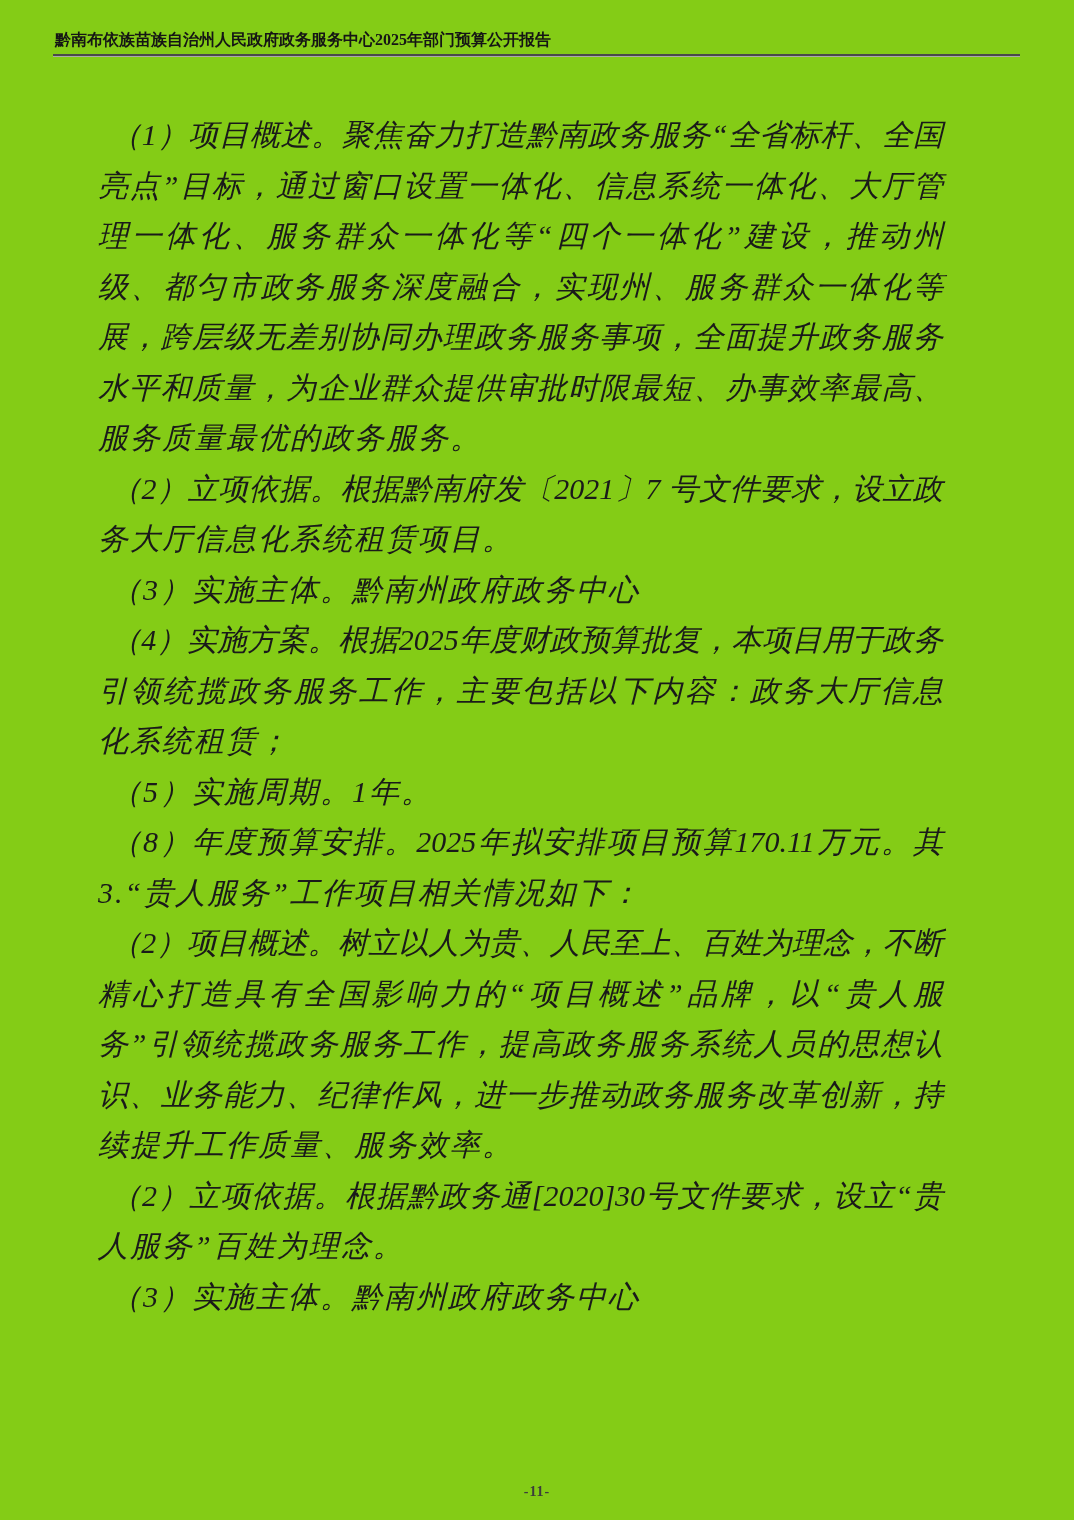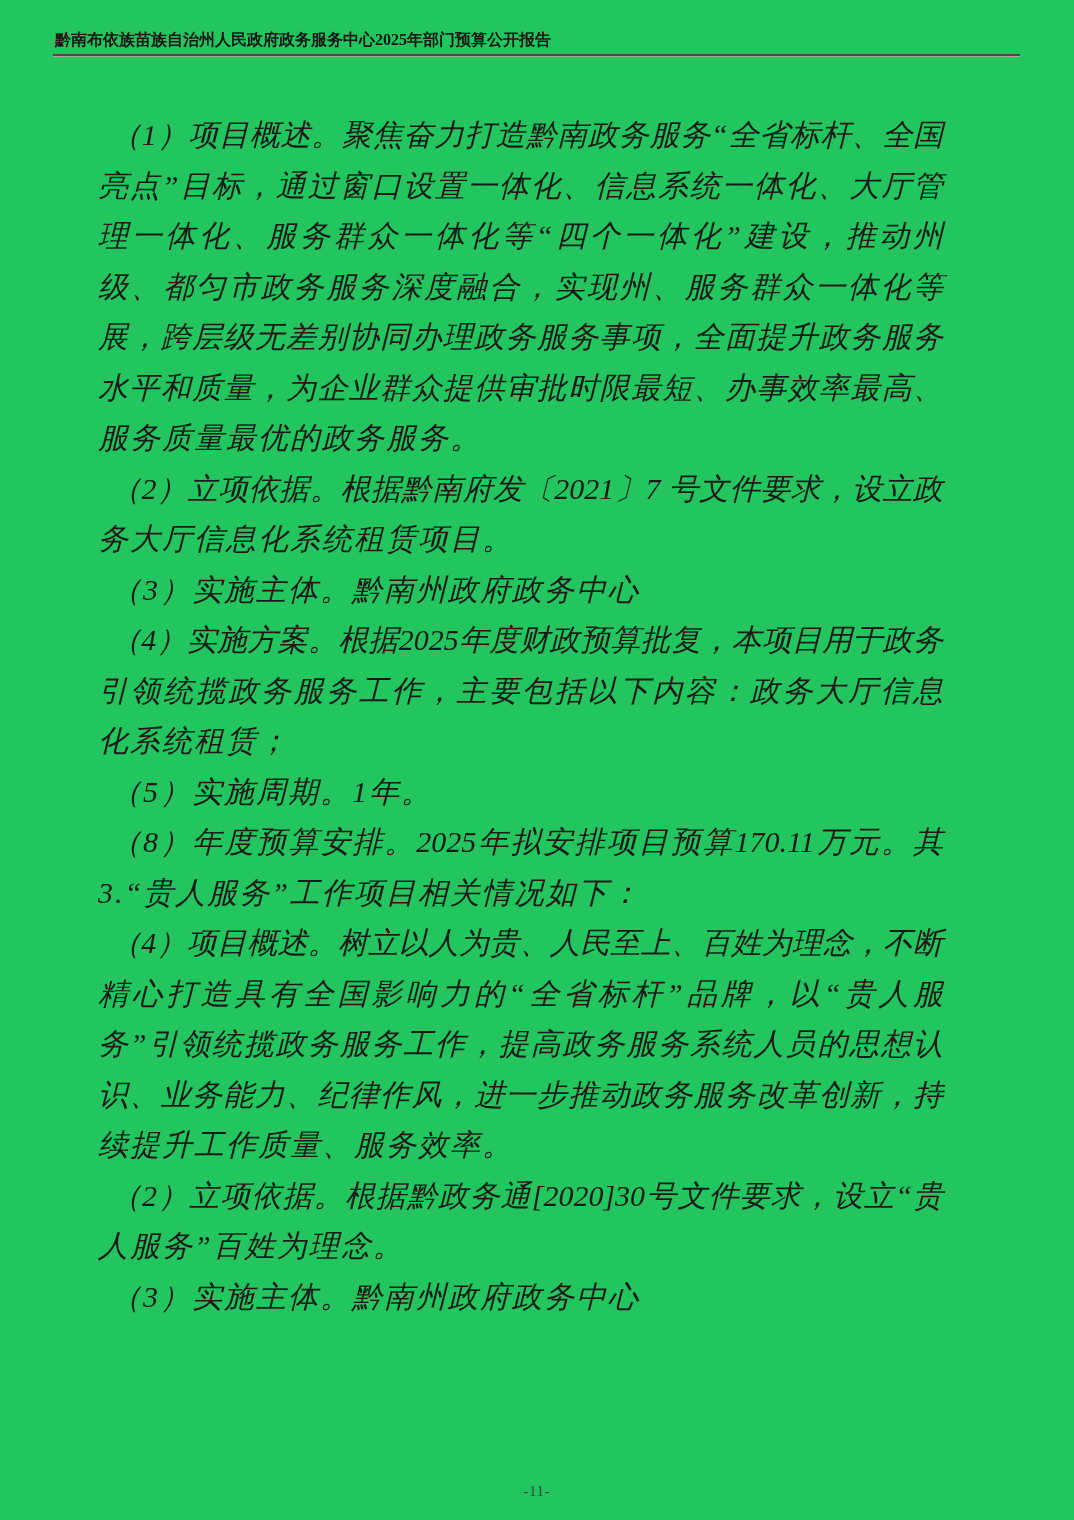--- a/index.html
+++ b/index.html
@@ -4,21 +4,21 @@
 <style>
   html, body {
     margin: 0;
     padding: 0;
     background: #ffffff;
   }
   .page {
     position: relative;
     width: 1074px;
     height: 1520px;
-    background: #22c55e;
+    background: #84cc16;
     overflow: hidden;
     font-family: "Liberation Serif", "DejaVu Serif", serif;
   }
   
   .header-title {
     position: absolute;
     left: 55px;
     top: 30px;
     font-size: 16px;
     font-weight: bold;
@@ -68,20 +68,21 @@
     left: 0;
     top: 1482px;
     width: 1074px;
     text-align: center;
   }
   .page-num {
     font-size: 14px;
     color: #3c3c3c;
     letter-spacing: 1px;
     font-family: "Liberation Serif", "DejaVu Serif", serif;
+    font-weight: bold;
   }
 </style>
 </head>
 <body>
 
 <div class="page">
 
   <div>
     <div class="header-title">黔南布依族苗族自治州人民政府政务服务中心2025年部门预算公开报告</div>
     <div class="header-rule"></div>
@@ -97,22 +98,22 @@
     <div class="line">服务质量最优的政务服务。</div>
     <div class="line full indent">（2）立项依据。根据黔南府发〔2021〕7 号文件要求，设立政</div>
     <div class="line">务大厅信息化系统租赁项目。</div>
     <div class="line indent">（3）实施主体。黔南州政府政务中心</div>
     <div class="line full indent">（4）实施方案。根据2025年度财政预算批复，本项目用于政务</div>
     <div class="line full">引领统揽政务服务工作，主要包括以下内容：政务大厅信息</div>
     <div class="line">化系统租赁；</div>
     <div class="line indent">（5）实施周期。1年。</div>
     <div class="line full indent">（8）年度预算安排。2025年拟安排项目预算170.11万元。其</div>
     <div class="line">3.“贵人服务”工作项目相关情况如下：</div>
-    <div class="line full indent">（4）项目概述。树立以人为贵、人民至上、百姓为理念，不断</div>
-    <div class="line full">精心打造具有全国影响力的“全省标杆”品牌，以“贵人服</div>
+    <div class="line full indent">（2）项目概述。树立以人为贵、人民至上、百姓为理念，不断</div>
+    <div class="line full">精心打造具有全国影响力的“项目概述”品牌，以“贵人服</div>
     <div class="line full">务”引领统揽政务服务工作，提高政务服务系统人员的思想认</div>
     <div class="line full">识、业务能力、纪律作风，进一步推动政务服务改革创新，持</div>
     <div class="line">续提升工作质量、服务效率。</div>
     <div class="line full indent">（2）立项依据。根据黔政务通[2020]30号文件要求，设立“贵</div>
     <div class="line">人服务”百姓为理念。</div>
     <div class="line indent">（3）实施主体。黔南州政府政务中心</div>
   </div>
 
   <div class="footer">
     <span class="page-num">-11-</span>

